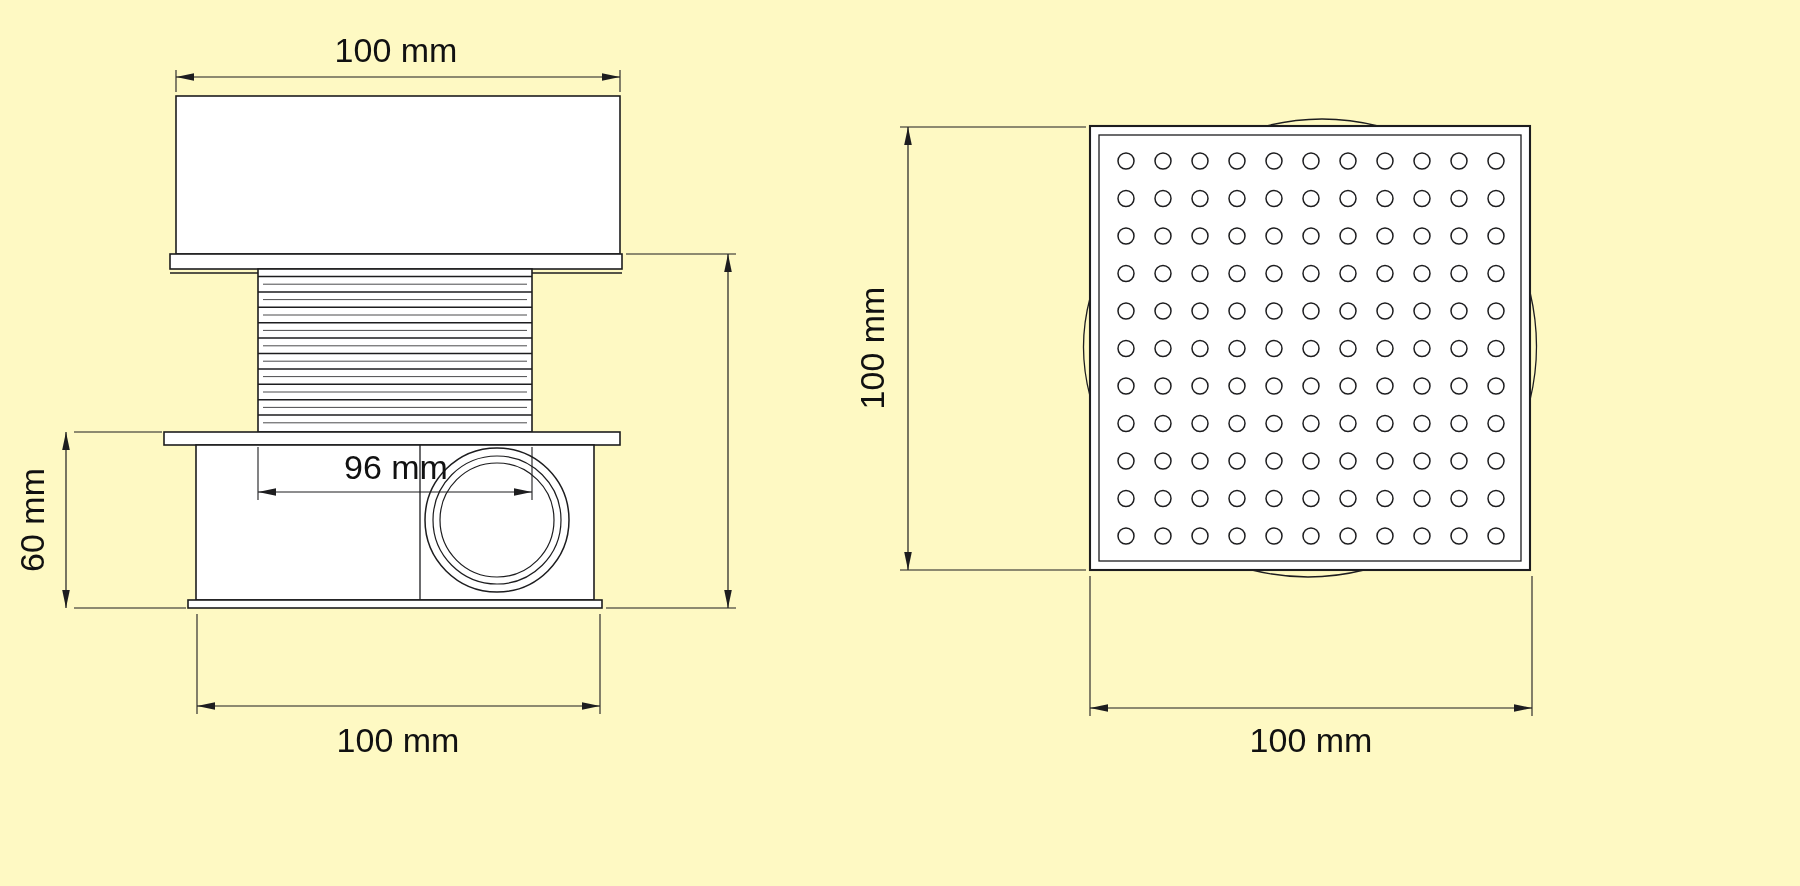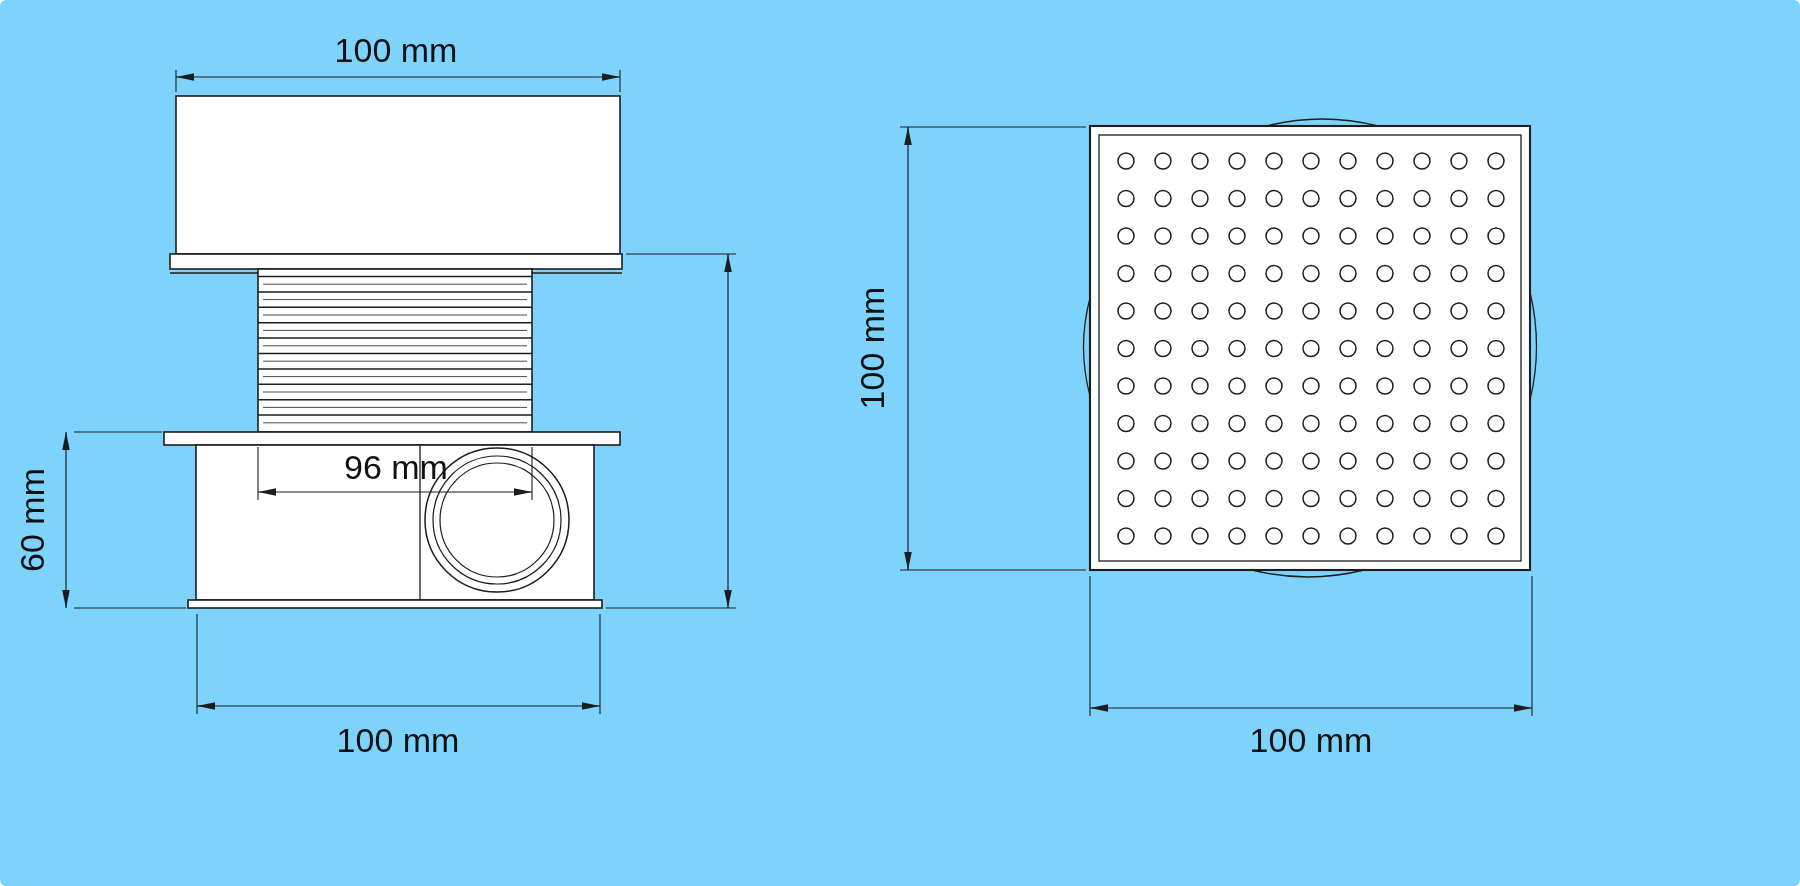--- a/index.html
+++ b/index.html
@@ -4,23 +4,22 @@
 <style>
   html, body {
     margin: 0;
     padding: 0;
     background: #ffffff;
   }
   .canvas {
     position: relative;
     width: 1800px;
     height: 886px;
-    background: #7dd3fc;
+    background: #fef9c3;
     overflow: hidden;
-    border-radius: 6px;
   }
   svg { display: block; }
 
   .part {
     fill: #ffffff;
     stroke: #1d1d1f;
     stroke-width: 1.6;
   }
   .part-heavy {
     fill: #ffffff;

